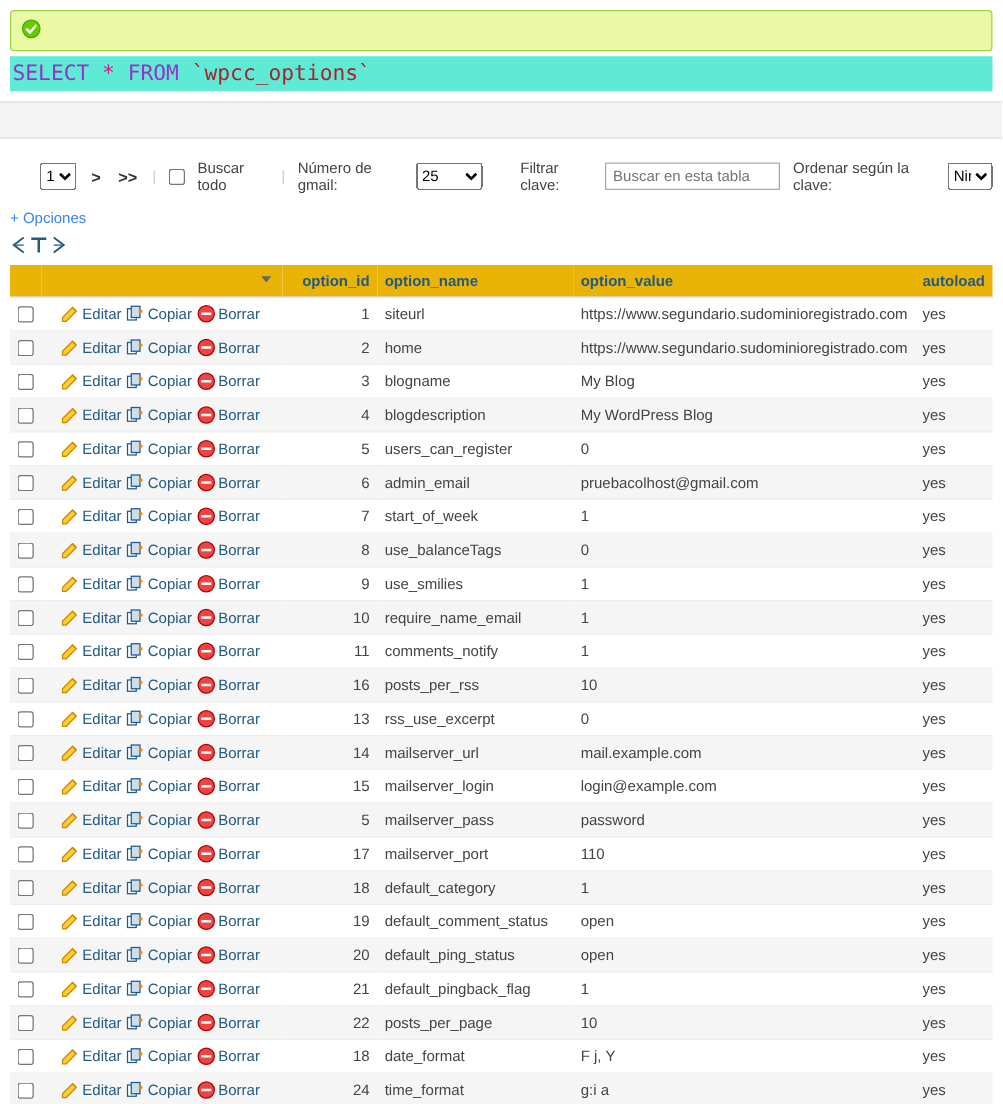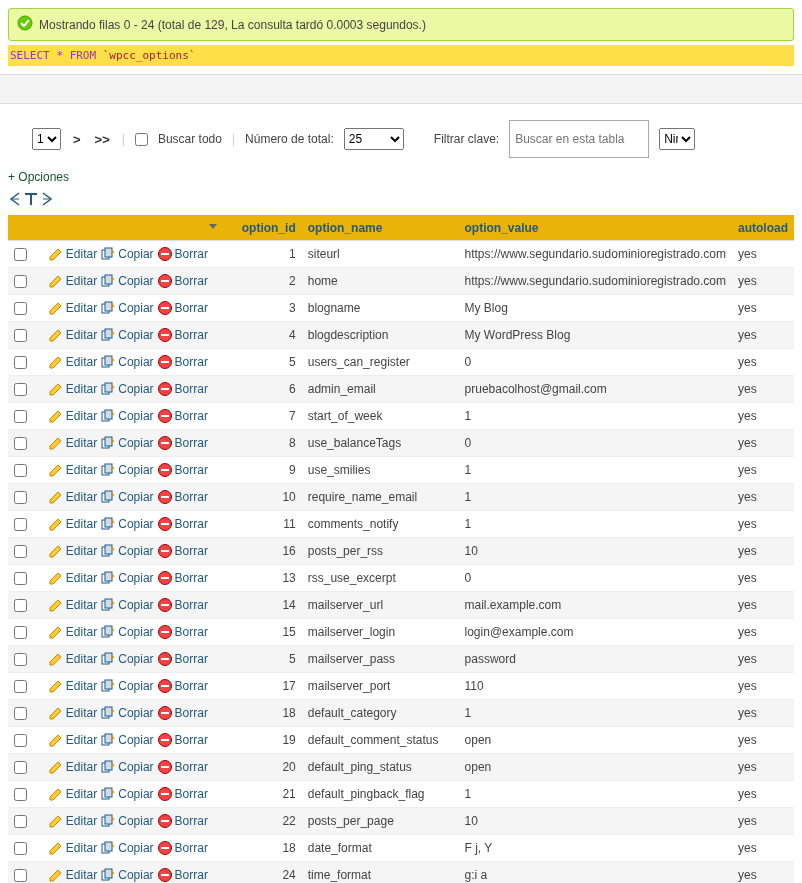--- a/index.html
+++ b/index.html
@@ -1,31 +1,31 @@
 <!DOCTYPE html>
 <html><head>
 <meta charset="utf-8">
 <style>
 * { box-sizing: border-box; margin: 0; padding: 0; }
 body { font-family: sans-serif; font-size: 12px; color: #444; background: #fff; }
 .success-msg { background: #ebf8a4; border: 1px solid #a2d246; padding: 6px 8px; margin: 8px 8px 4px 8px; border-radius: 3px; display: flex; align-items: center; gap: 6px; }
 .check-icon { width: 16px; height: 16px; }
-.sql-box { background: #fde047; margin: 0 8px 8px 8px; font-family: monospace; font-size: 11px; padding: 4px 2px; }
+.sql-box { background: #5eead4; margin: 0 8px 8px 8px; font-family: monospace; font-size: 17px; padding: 4px 2px; }
 .kw-select { color: #9932cc; }
 .kw-star { color: #d02090; }
 .kw-from { color: #9932cc; }
 .kw-table { color: #a23; }
 .toolbar-gap { height: 30px; background: #f3f3f3; border-top: 1px solid #ddd; border-bottom: 1px solid #ddd; margin-bottom: 12px; }
 .nav-toolbar { display: flex; align-items: center; gap: 10px; padding: 4px 8px 8px 32px; }
 .page-select { height: 22px; font-size: 12px; }
 .nav-btn { font-weight: bold; font-size: 13px; color: #333; cursor: pointer; padding: 0 2px; }
 .divider { color: #ccc; }
 .cb { width: 13px; height: 13px; vertical-align: middle; }
-.input-txt { border: 1px solid #aaa; padding: 18px 5px; font-size: 12px; height: 22px; }
-.options-link { color: #14532d; padding: 4px 8px; cursor: pointer; }
+.input-txt { border: 1px solid #aaa; padding: 2px 5px; font-size: 12px; height: 22px; }
+.options-link { color: #3b82f6; padding: 4px 8px; cursor: pointer; }
 .sort-toolbar { display: flex; align-items: center; padding: 2px 8px 4px 8px; }
 .sort-icons { display: flex; align-items: center; gap: 0; }
 table { border-collapse: collapse; width: calc(100% - 16px); margin: 0 8px; }
 th { text-align: left; padding: 4px 6px; font-weight: bold; color: #235a81; border-bottom: 1px solid #ddd; font-size: 12px; cursor: pointer; background: #eab308; white-space: nowrap; }
 th.actions-th { width: 200px; }
 th.id-th { text-align: right; }
 td { padding: 5px 6px; vertical-align: middle; border-bottom: 1px solid #eee; white-space: nowrap; }
 tr.odd td { background: #fff; }
 tr.even td { background: #f5f5f5; }
 .check-cell { width: 20px; }
@@ -38,21 +38,20 @@
 </head>
 <body>
 
 <div class="success-msg">
   <span>
     <svg class="check-icon" viewBox="0 0 16 16">
         <circle cx="8" cy="8" r="7" fill="#6c0" stroke="#4a0"></circle>
         <path d="M4 8l3 3 5-6" stroke="#fff" stroke-width="2" fill="none"></path>
       </svg>
   </span>
-  <span>Mostrando filas 0 - 24 (total de 129, La consulta tardó 0.0003 segundos.)</span>
 </div>
 
 <div class="sql-box">
   <span class="kw-select">SELECT</span>
   <span class="kw-star">*</span>
   <span class="kw-from">FROM</span>
   <span class="kw-table">`wpcc_options`</span>
 </div>
 
 <div class="toolbar-gap"></div>
@@ -60,26 +59,27 @@
 <div class="nav-toolbar">
   <select class="page-select">
     <option>1</option>
   </select>
   <span class="nav-btn">&gt;</span>
   <span class="nav-btn">&gt;&gt;</span>
   <span class="divider">|</span>
   <input type="checkbox" class="cb" style="">
   <span>Buscar todo</span>
   <span class="divider">|</span>
-  <span>Número de total:</span>
+  <span>Número de gmail:</span>
   <select class="page-select" style="width:60px">
     <option>25</option>
   </select>
   <span style="margin-left:20px">Filtrar clave:</span>
   <input type="text" class="input-txt" style="width: 140px;" placeholder="Buscar en esta tabla">
+  <span>Ordenar según la clave:</span>
   <select class="page-select" style="width:36px">
     <option>Ning</option>
   </select>
 </div>
 
 <div class="options-link">+ Opciones</div>
 
 <div class="sort-toolbar">
   <div class="sort-icons">
     <span><svg width="14" height="16" viewBox="0 0 14 16">

